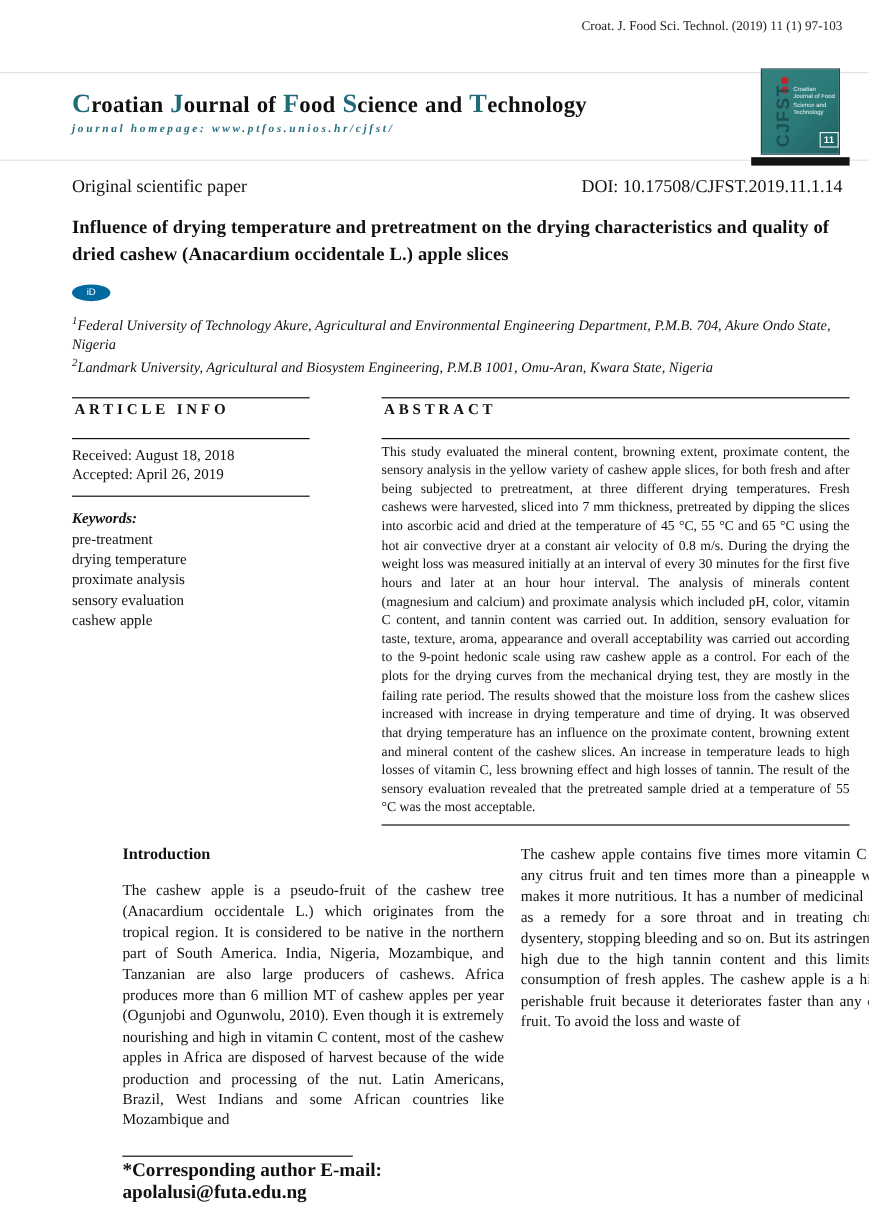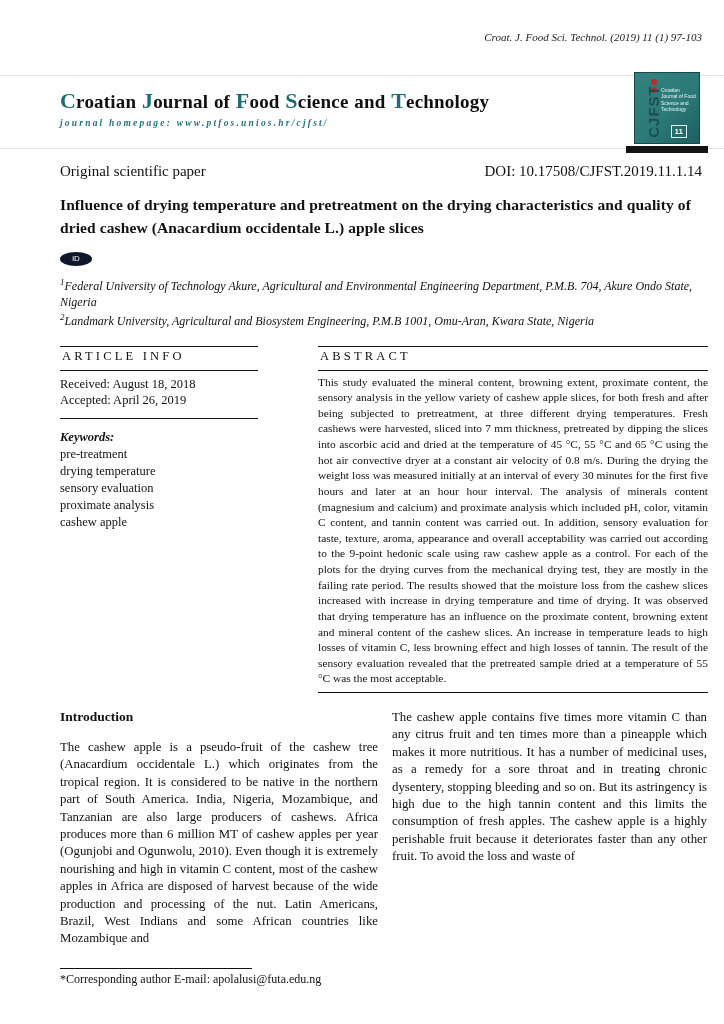--- a/index.html
+++ b/index.html
@@ -8,23 +8,22 @@
     width: 724px; height: 1024px;
     font-family: "Liberation Serif", serif;
     color: #111;
     position: relative;
     overflow: hidden;
   }
   .page { padding: 0; }
 
   
   .running-head {
-    padding: 31px 22px 0 60px;
+    padding: 16px 22px 0 60px;
     text-align: right;
-    font-style: italic;
     font-size: 11px;
     color: #222;
   }
 
   
   .masthead {
     margin-top: 32px;
     position: relative;
     border-top: 1px solid #e3e3e3;
     border-bottom: 1px solid #e3e3e3;
@@ -58,21 +57,21 @@
     font-weight: bold; font-size: 15px; color: #1c4f52;
     letter-spacing: 1px;
     font-family: "Liberation Sans", sans-serif;
   }
   .cover-title {
     position: absolute; top: 14px; left: 26px; width: 36px;
     color: #eaf4f3; font-size: 5px; line-height: 1.25;
     font-family: "Liberation Sans", sans-serif;
   }
   .cover-issue {
-    position: absolute; right: 12px; bottom: 5px;
+    position: absolute; right: 0; bottom: 5px;
     border: 1px solid #dfeeee; color: #ffffff;
     font-size: 8px; font-weight: bold; padding: 1px 3px;
     font-family: "Liberation Sans", sans-serif;
   }
   .cover-shadow {
     position: absolute; top: 70px; right: 16px;
     width: 82px; height: 7px; background: #131313;
   }
 
   
@@ -90,71 +89,71 @@
     letter-spacing: 0.1px;
   }
   .authors-row {
     padding: 12px 20px 0 60px;
     font-weight: bold; font-size: 13px;
     display: flex; align-items: center;
   }
   .orcid {
     display: inline-flex; align-items: center; justify-content: center;
     width: 32px; height: 14px; border-radius: 50%;
-    background: #0f172a; color: #fff;
+    background: #0369a1; color: #fff;
     font-family: "Liberation Sans", sans-serif;
     font-size: 8px; font-weight: normal; font-style: normal;
     margin-right: 4px; flex: 0 0 auto;
   }
   .authors-row sup { font-size: 9px; }
   .affiliations {
     padding: 10px 20px 0 60px;
     font-style: italic; font-size: 12px; line-height: 1.38;
   }
   .affiliations sup { font-size: 9px; }
 
   
   .info-abstract {
     display: flex;
     padding: 16px 17px 0 60px;
     align-items: flex-start;
   }
   .info-col { width: 198px; flex: 0 0 auto; }
   .sec-heading {
-    font-weight: normal; font-size: 12.5px;
+    font-weight: bold; font-size: 12.5px;
     letter-spacing: 3.2px;
     border-top: 1.5px solid #111;
     border-bottom: 1.5px solid #111;
-    padding: 2px 0 6px 2px;
+    padding: 2px 0 16px 2px;
   }
   .info-body { font-size: 12.5px; line-height: 1.35; padding-top: 5px; }
   .info-label { font-style: italic; font-weight: bold; }
   .info-rule { border-top: 1.5px solid #111; margin: 9px 0 5px 0; }
   .keywords-list { list-style: none; }
   .abstract-col { margin-left: 60px; width: 390px; flex: 0 0 auto; }
   .abstract-text {
     font-size: 11.4px; line-height: 1.37; text-align: justify;
     padding-top: 4px; padding-bottom: 5px;
     border-bottom: 1.5px solid #111;
   }
 
   
   .body-cols {
     display: flex;
     padding: 16px 17px 0 60px;
   }
-  .col-left { width: 318px; flex: 0 0 auto; margin-right: 14px; }
+  .col-left { width: 318px; flex: 0 0 auto; margin-right: 14px; margin-left: 42px; }
   .col-right { width: 315px; flex: 0 0 auto; }
   .intro-heading { font-weight: bold; font-size: 13.5px; margin-bottom: 14px; }
   .body-text p {
     font-size: 12.8px; line-height: 1.36; text-align: justify;
   }
   .footnote { margin-top: 20px; }
   .footnote-rule { width: 192px; border-top: 1px solid #111; }
-  .footnote-text { font-size: 12px; padding-top: 3px; }
+  .footnote-text { font-size: 16px; padding-top: 3px; font-weight: bold; }
   .footnote-text .email { cursor: pointer; }
   .italic { }
 </style>
 </head>
 <body>
 
 <div class="page">
 
   <div class="running-head">Croat. J. Food Sci. Technol. (2019) 11 (1) 97-103</div>
 
@@ -199,22 +198,22 @@
       <div class="info-body">
         <div>Received: August 18, 2018</div>
         <div>Accepted: April 26, 2019</div>
       </div>
       <div class="info-rule"></div>
       <div class="info-body">
         <div class="info-label">Keywords:</div>
         <ul class="keywords-list">
           <li>pre-treatment</li>
           <li>drying temperature</li>
+          <li>proximate analysis</li>
           <li>sensory evaluation</li>
-          <li>proximate analysis</li>
           <li>cashew apple</li>
         </ul>
       </div>
     </div>
 
     <div class="abstract-col">
       <div class="sec-heading">ABSTRACT</div>
       <div class="abstract-text">This study evaluated the mineral content, browning extent, proximate content, the sensory analysis in the yellow variety of cashew apple slices, for both fresh and after being subjected to pretreatment, at three different drying temperatures. Fresh cashews were harvested, sliced into 7 mm thickness, pretreated by dipping the slices into ascorbic acid and dried at the temperature of 45 °C, 55 °C and 65 °C using the hot air convective dryer at a constant air velocity of 0.8 m/s. During the drying the weight loss was measured initially at an interval of every 30 minutes for the first five hours and later at an hour hour interval. The analysis of minerals content (magnesium and calcium) and proximate analysis which included pH, color, vitamin C content, and tannin content was carried out. In addition, sensory evaluation for taste, texture, aroma, appearance and overall acceptability was carried out according to the 9-point hedonic scale using raw cashew apple as a control. For each of the plots for the drying curves from the mechanical drying test, they are mostly in the failing rate period. The results showed that the moisture loss from the cashew slices increased with increase in drying temperature and time of drying. It was observed that drying temperature has an influence on the proximate content, browning extent and mineral content of the cashew slices. An increase in temperature leads to high losses of vitamin C, less browning effect and high losses of tannin. The result of the sensory evaluation revealed that the pretreated sample dried at a  temperature of 55 °C was the most acceptable.</div>
     </div>
 

